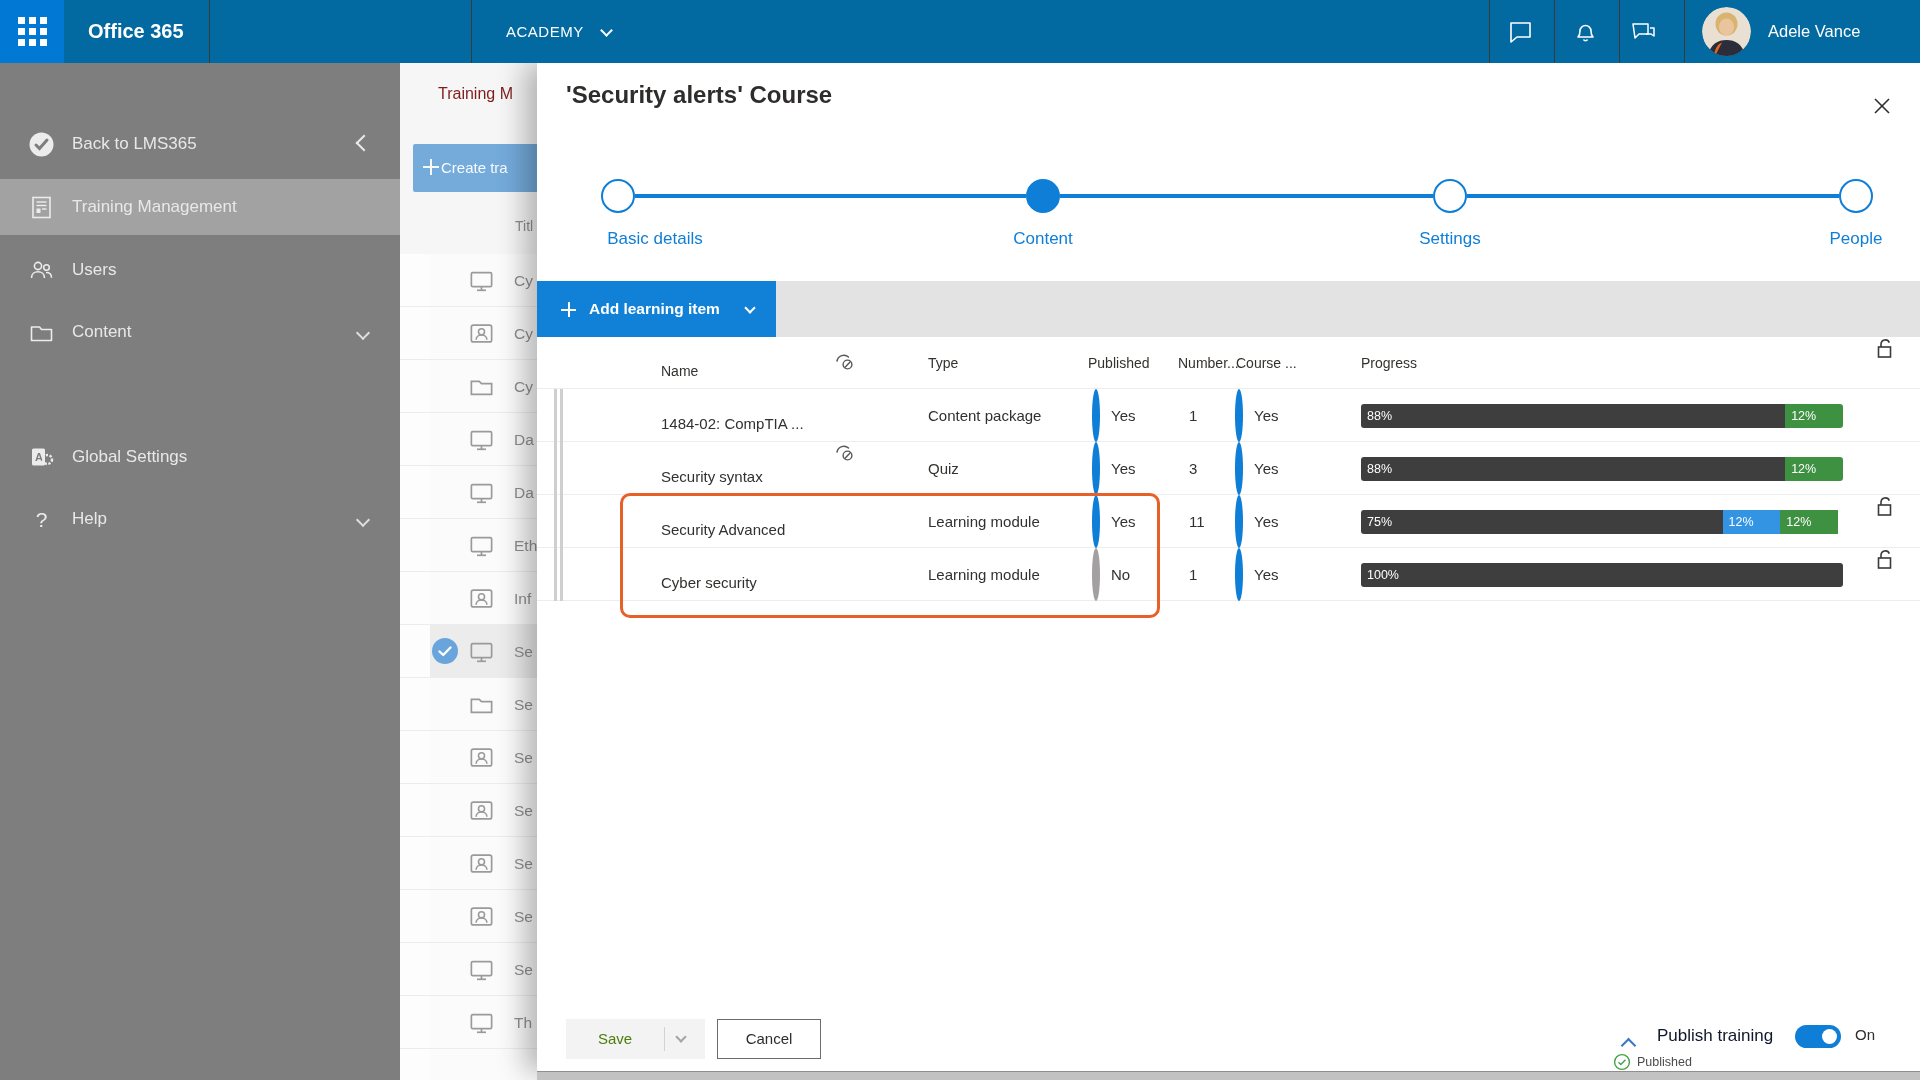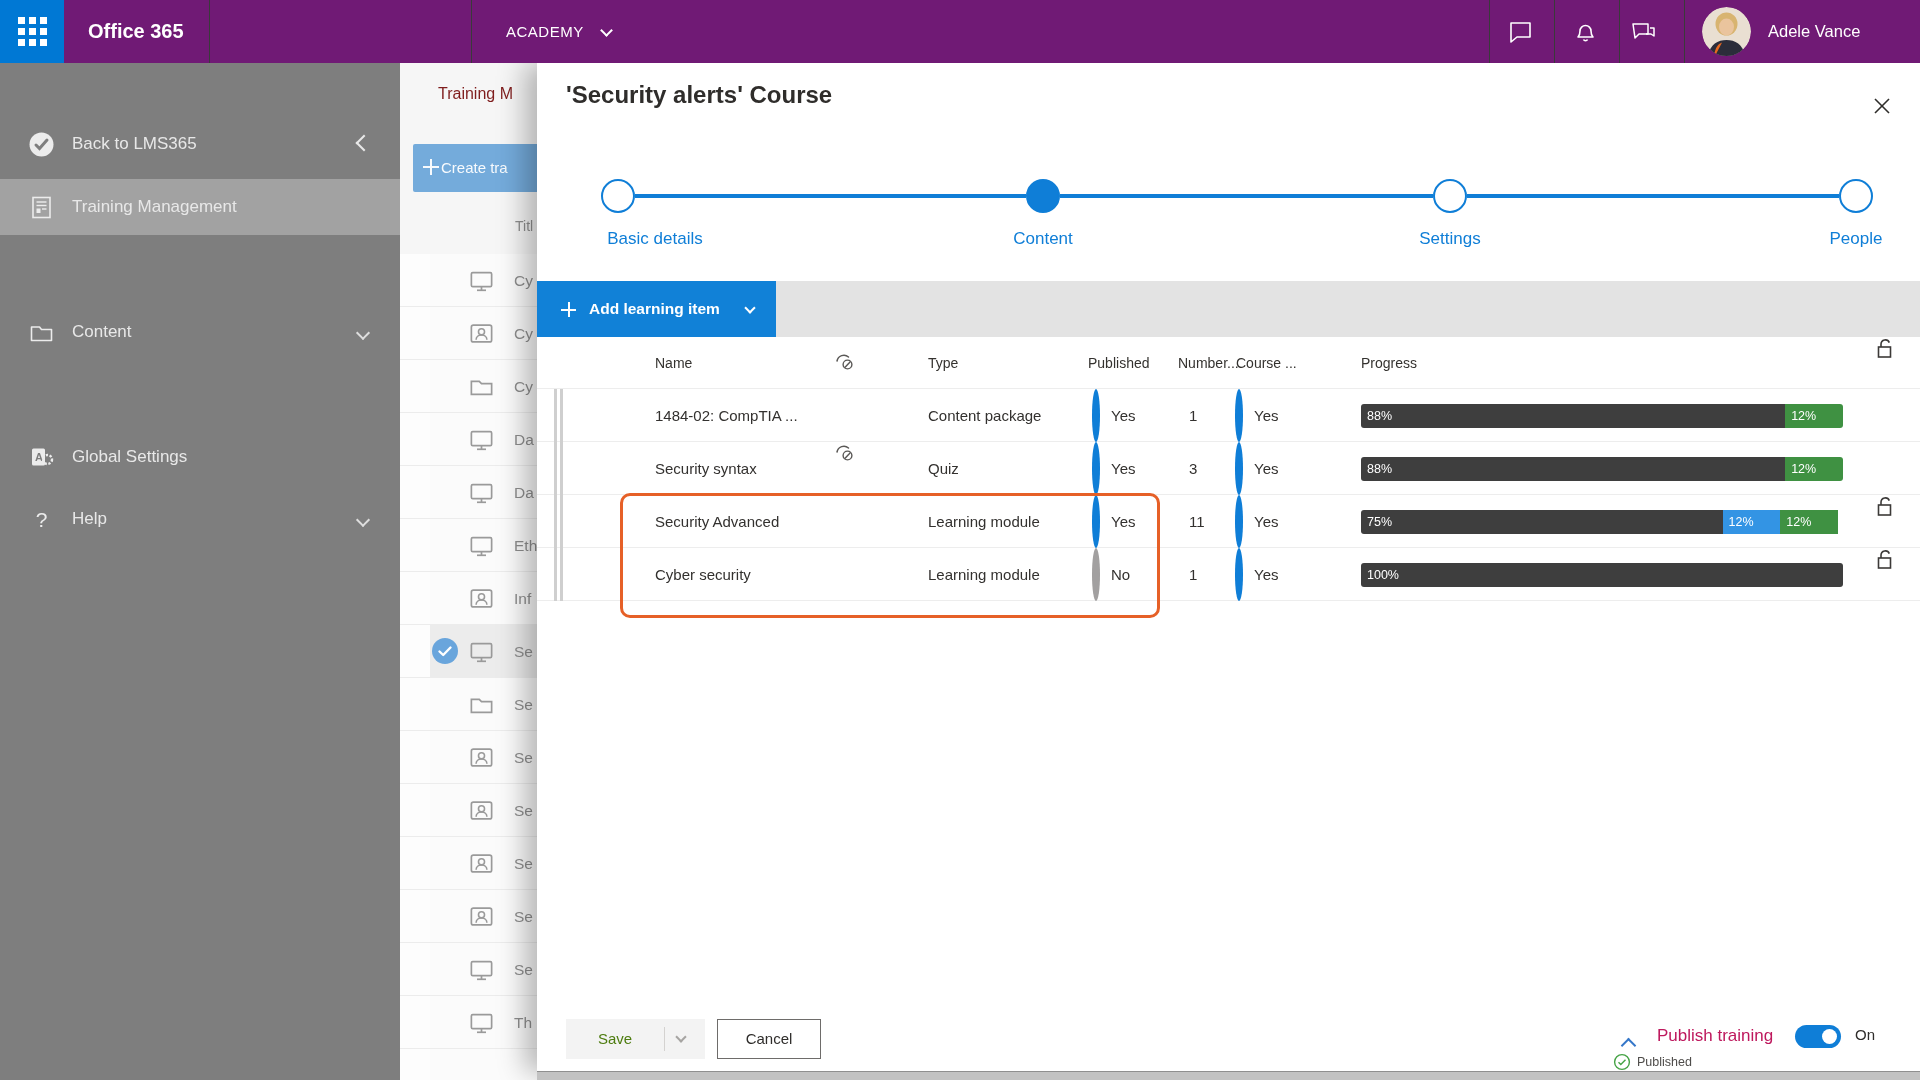--- a/index.html
+++ b/index.html
@@ -1,20 +1,20 @@
 <!DOCTYPE html>
 <html><head>
 <meta charset="utf-8">
 <style>
   html,body{margin:0;padding:0;background:#222;}
   *{box-sizing:border-box;}
   .screen{position:relative;width:1920px;height:1080px;overflow:hidden;background:#c6c6c6;
           font-family:"Liberation Sans","DejaVu Sans",sans-serif;-webkit-font-smoothing:antialiased;}
   
-  .topbar{position:absolute;left:0;top:0;width:1920px;height:63px;background:#701a75;z-index:50;}
+  .topbar{position:absolute;left:0;top:0;width:1920px;height:63px;background:#0369a1;z-index:50;}
   .waffle{position:absolute;left:0;top:0;width:64px;height:63px;background:#0078d4;cursor:pointer;}
   .waffle svg{position:absolute;left:18px;top:17px;}
   .tb-text{position:absolute;top:0;height:63px;line-height:63px;color:#fff;white-space:nowrap;}
   .tb-brand{font-size:20px;font-weight:600;}
   .tb-academy{font-size:15px;font-weight:400;letter-spacing:.5px;}
   .tb-div{position:absolute;top:0;width:1px;height:63px;background:#3a3a3a;}
   .tb-ico{position:absolute;top:18px;width:27px;height:27px;}
   .avatar{position:absolute;left:1702px;top:7px;width:49px;height:49px;border-radius:50%;overflow:hidden;cursor:pointer;}
   .chev{display:inline-block;width:9px;height:9px;border-right:2px solid #fff;border-bottom:2px solid #fff;transform:rotate(45deg);}
   
@@ -62,41 +62,41 @@
   .add-btn .plus:before,.add-btn .plus:after{content:"";position:absolute;background:#fff;}
   .add-btn .plus:before{left:6.5px;top:0;width:2px;height:15px;}
   .add-btn .plus:after{left:0;top:6.5px;width:15px;height:2px;}
   .add-btn .chev{position:absolute;right:22px;top:23px;width:8px;height:8px;}
   
   .t-head{position:absolute;left:0;top:274px;width:1383px;height:52px;border-bottom:1px solid #ededed;
           font-size:14px;color:#34322f;}
   .t-head span{position:absolute;top:0;height:52px;line-height:52px;white-space:nowrap;cursor:pointer;}
   .t-row{position:absolute;left:0;width:1383px;height:53px;border-bottom:1px solid #ededed;font-size:15px;color:#33312f;}
   .t-row span{position:absolute;top:0;height:53px;line-height:53px;white-space:nowrap;}
-  .col-name{left:118px;} .col-link{left:296px;} .col-type{left:391px;}
+  .col-name{left:124px;margin-top:8px;} .col-link{left:296px;} .col-type{left:391px;}
   .col-pubdot{left:555px;} .col-pub{left:574px;} .col-num{left:652px;}
   .col-crsdot{left:698px;} .col-crs{left:717px;} .col-prog{left:824px;} .col-lock{left:1337px;}
   .drag{position:absolute;left:17px;top:17px;width:9px;height:19px;border-left:3px solid #cfcfcf;border-right:3px solid #cfcfcf;cursor:grab;}
   .dot{position:absolute;top:23px;width:8px;height:8px;border-radius:50%;}
   .dot-blue{background:#0f7ed7;} .dot-gray{background:#a2a0a0;}
   .icon-cell{position:absolute;top:14px;width:24px;height:24px;}
   .pbar{position:absolute;left:824px;top:15px;width:482px;height:24px;border-radius:3px;overflow:hidden;display:flex;}
   .pseg{height:24px;line-height:24px;color:#fff;font-size:12.5px;padding-left:6px;overflow:hidden;}
   .pseg-dark{background:#3e3e3e;padding-left:6px;} .pseg-blue{background:#3394e4;} .pseg-green{background:#3f9142;}
   .hl-rect{position:absolute;left:83px;top:430px;width:540px;height:125px;border:3px solid #e66027;border-radius:10px;
            pointer-events:none;z-index:5;}
   
   .save-btn{position:absolute;left:29px;top:956px;width:139px;height:40px;background:#f3f3f3;cursor:pointer;}
   .save-btn .lbl{position:absolute;left:0;top:0;width:98px;text-align:center;line-height:40px;font-size:15px;color:#4d7c0f;}
   .save-btn .sdiv{position:absolute;left:98px;top:8px;width:1px;height:24px;background:#d4d2d0;}
   .save-btn .chev{position:absolute;left:111px;top:14px;border-color:#a6a4a2;width:8px;height:8px;}
   .cancel-btn{position:absolute;left:180px;top:956px;width:104px;height:40px;background:#fff;border:1px solid #6e6c6a;
               text-align:center;line-height:38px;font-size:15px;color:#2f2d2b;cursor:pointer;}
   .pub-chev{position:absolute;left:1086px;top:977px;width:11px;height:11px;border-color:#3577c9;transform:rotate(-135deg);cursor:pointer;}
-  .pub-label{position:absolute;left:1120px;top:963px;font-size:17px;color:#be185d;white-space:nowrap;}
+  .pub-label{position:absolute;left:1120px;top:963px;font-size:17px;color:#0f172a;white-space:nowrap;}
   .toggle{position:absolute;left:1258px;top:962px;width:46px;height:23px;border-radius:12px;background:#0f7ed7;cursor:pointer;}
   .toggle .knob{position:absolute;right:4px;top:4px;width:15px;height:15px;border-radius:50%;background:#fff;}
   .toggle-state{position:absolute;left:1318px;top:963px;font-size:15px;color:#2f2d2b;}
   .pub-status-ico{position:absolute;left:1076px;top:990px;width:18px;height:18px;}
   .pub-status{position:absolute;left:1100px;top:992px;font-size:12.5px;color:#4e4c4a;}
   .bottom-strip{position:absolute;left:537px;top:1072px;width:1383px;height:8px;background:#c2c2c2;z-index:30;}
   svg{display:block;}
 </style>
 </head>
 <body>
@@ -208,20 +208,31 @@
             <rect x="5" y="3.5" width="17" height="20" fill="none" stroke="#ececec" stroke-width="1.6"></rect>
         <line x1="8.5" y1="8" x2="18.5" y2="8" stroke="#ececec" stroke-width="1.4"></line>
         <line x1="8.5" y1="11.5" x2="18.5" y2="11.5" stroke="#ececec" stroke-width="1.4"></line>
         <line x1="14" y1="15" x2="18.5" y2="15" stroke="#ececec" stroke-width="1.4"></line>
         <rect x="8.5" y="14.5" width="4" height="4.5" fill="#ececec"></rect>
           </svg>
       </span>
       <span class="sb-label">Training Management</span>
     </div>
 
+    <div class="sb-item" style="top:179px">
+      <span class="sb-ico">
+        <svg width="27" height="27" viewBox="0 0 27 27">
+            <circle cx="10" cy="9" r="3.6" fill="none" stroke="#ececec" stroke-width="1.6"></circle>
+        <path d="M3.5 21 c0-4 3-6.2 6.5-6.2 s6.5 2.2 6.5 6.2" fill="none" stroke="#ececec" stroke-width="1.6"></path>
+        <circle cx="18.5" cy="10.5" r="2.8" fill="none" stroke="#ececec" stroke-width="1.5"></circle>
+        <path d="M18 15.5 c3.2 0 5.5 1.9 5.5 5.2" fill="none" stroke="#ececec" stroke-width="1.5"></path>
+          </svg>
+      </span>
+      <span class="sb-label">Users</span>
+    </div>
 
     <div class="sb-item" style="top:241px">
       <span class="sb-ico">
         <svg width="27" height="27" viewBox="0 0 27 27">
             <path d="M3.5 8 h8 l2 2.5 h10 v11 h-20 z" fill="none" stroke="#ececec" stroke-width="1.6" stroke-linejoin="round"></path>
           </svg>
       </span>
       <span class="sb-label">Content</span>
       <span class="chev sb-chev"></span>
     </div>

